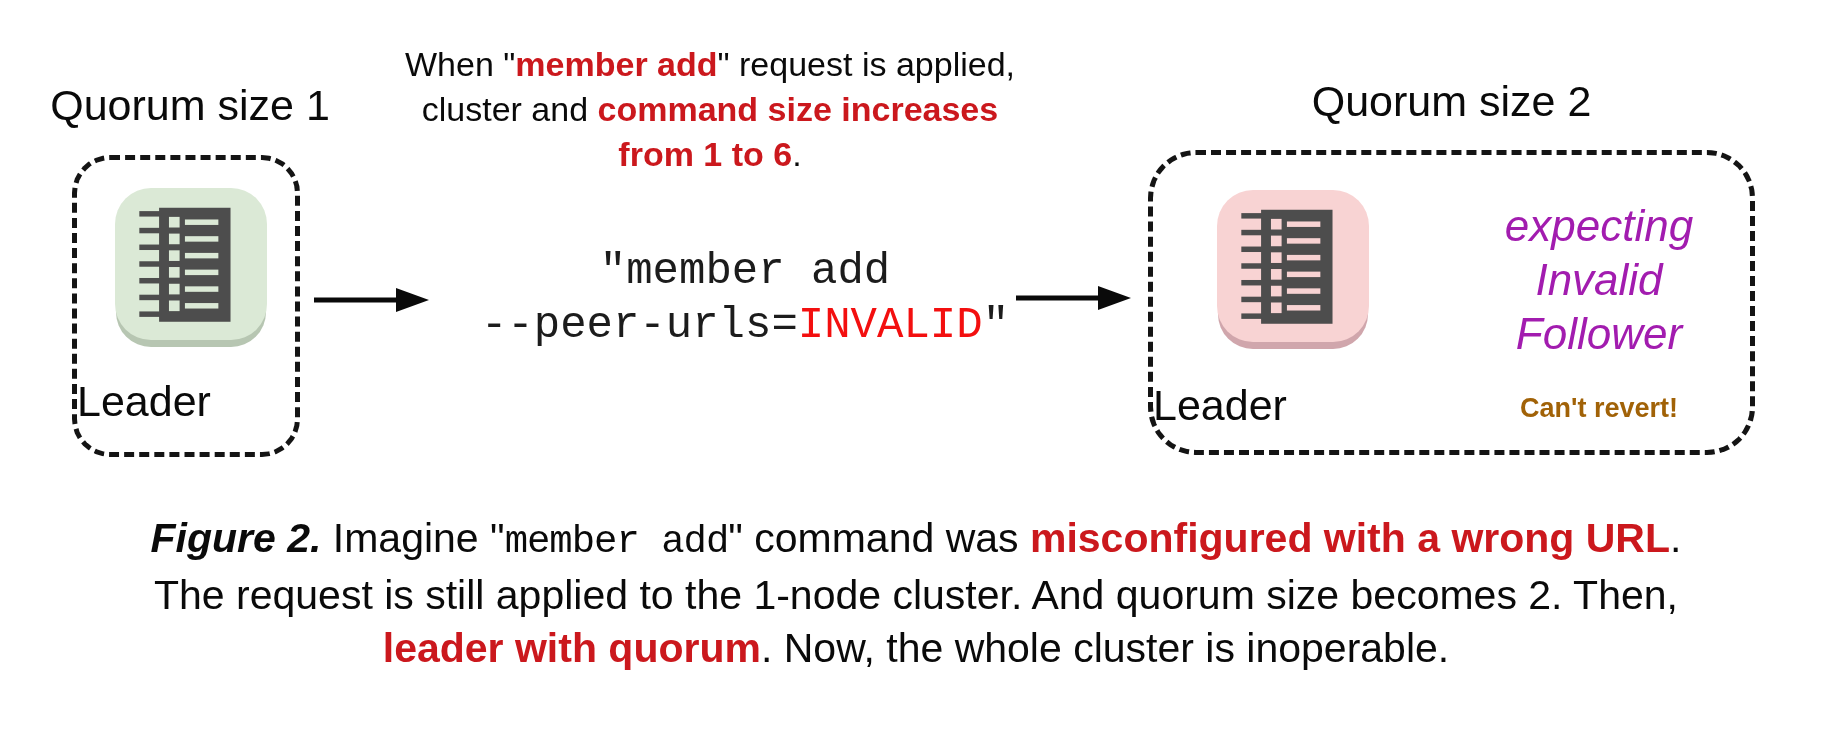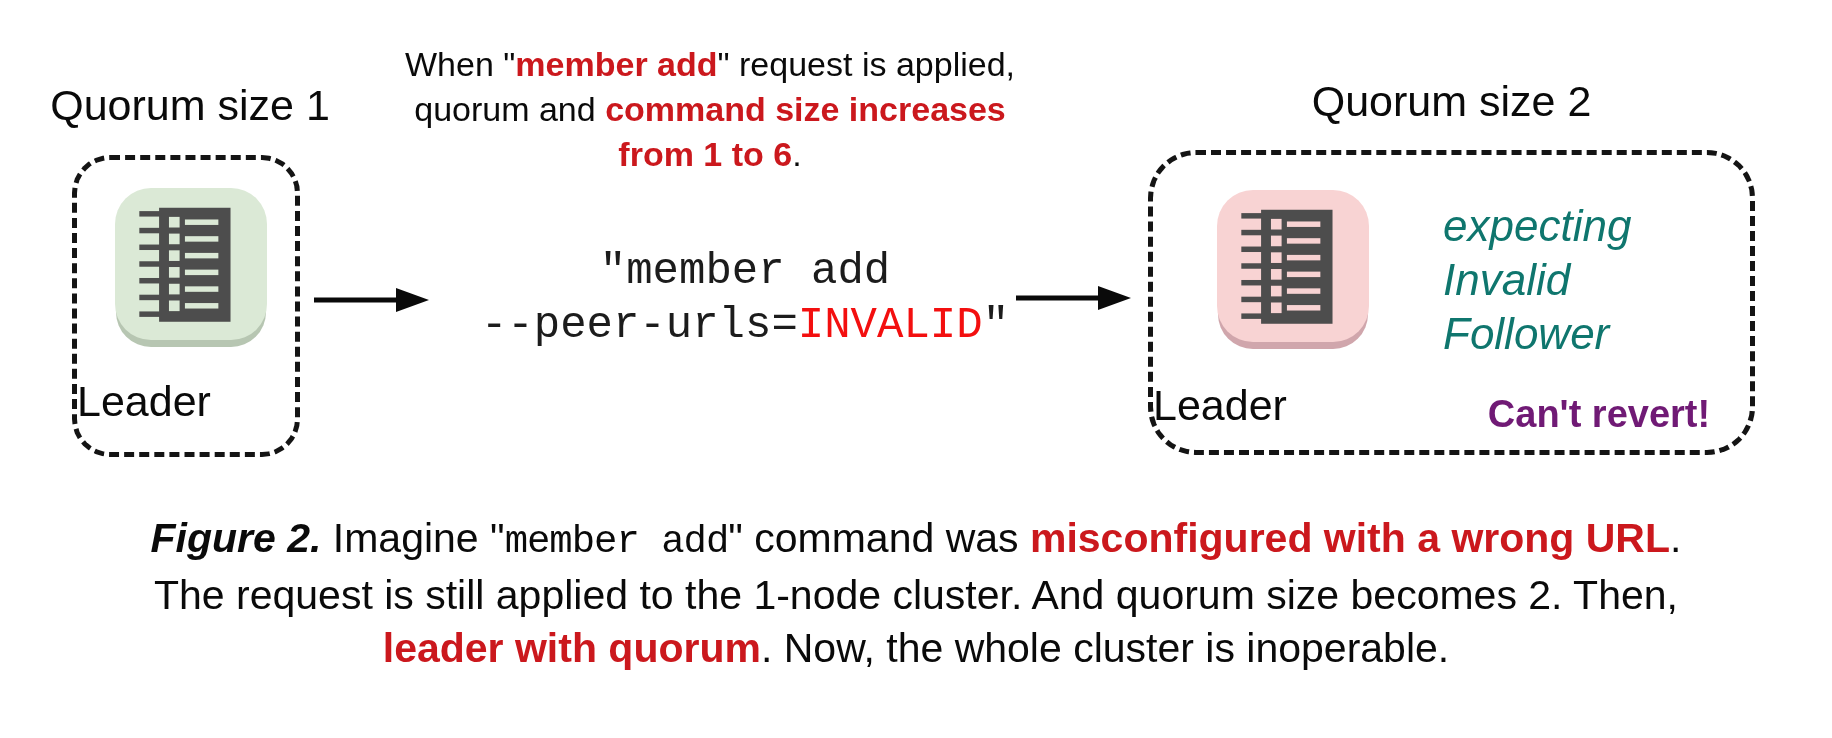--- a/index.html
+++ b/index.html
@@ -70,25 +70,25 @@
 
   
   .arrow{width:118px;height:30px;}
   #arrow-1{left:312px;top:285px;}
   #arrow-2{left:1014px;top:283px;}
 
   
   #follower-note{
     left:290px;top:44px;width:312px;
     font-style:italic;font-size:44px;line-height:54px;
-    color:#0f766e;
+    text-align:center;color:#a21caf;
   }
   #revert-warning{
     left:290px;top:238px;width:312px;
-    font-size:38px;font-weight:bold;color:#701a75;text-align:center;
+    font-size:27px;font-weight:bold;color:#a16207;text-align:center;
   }
 
   
   #caption{
     left:0;top:512px;width:1832px;
     font-size:41px;line-height:53px;text-align:center;color:#0a0a0a;
   }
   #caption .fig-label{font-style:italic;font-weight:bold;}
   #caption .code{
     font-family:"Liberation Mono", monospace;
@@ -129,21 +129,21 @@
           <rect x="35.5" y="74" width="7" height="7"></rect>
             <rect x="46" y="75.7" width="22" height="3.6"></rect>
         </g>
       </svg>
     </div>
     <div class="abs node-label" id="left-node-label">Leader</div>
   </div>
 
   <div class="abs" id="annotation">
     <div><span>When "</span><span class="em-red">member add</span><span>" request is applied,</span></div>
-    <div><span>quorum and </span><span class="em-red">command size increases</span></div>
+    <div><span>cluster and </span><span class="em-red">command size increases</span></div>
     <div><span class="em-red">from 1 to 6</span><span>.</span></div>
   </div>
 
   <svg class="abs arrow" id="arrow-1" viewBox="0 0 118 30" aria-hidden="true">
     <line x1="2" y1="15" x2="86" y2="15" stroke="#0a0a0a" stroke-width="5"></line>
     <polygon points="84,3 117,15 84,27" fill="#0a0a0a"></polygon>
   </svg>
 
   <div class="abs" id="command">
     <div><span>"member add</span></div>

